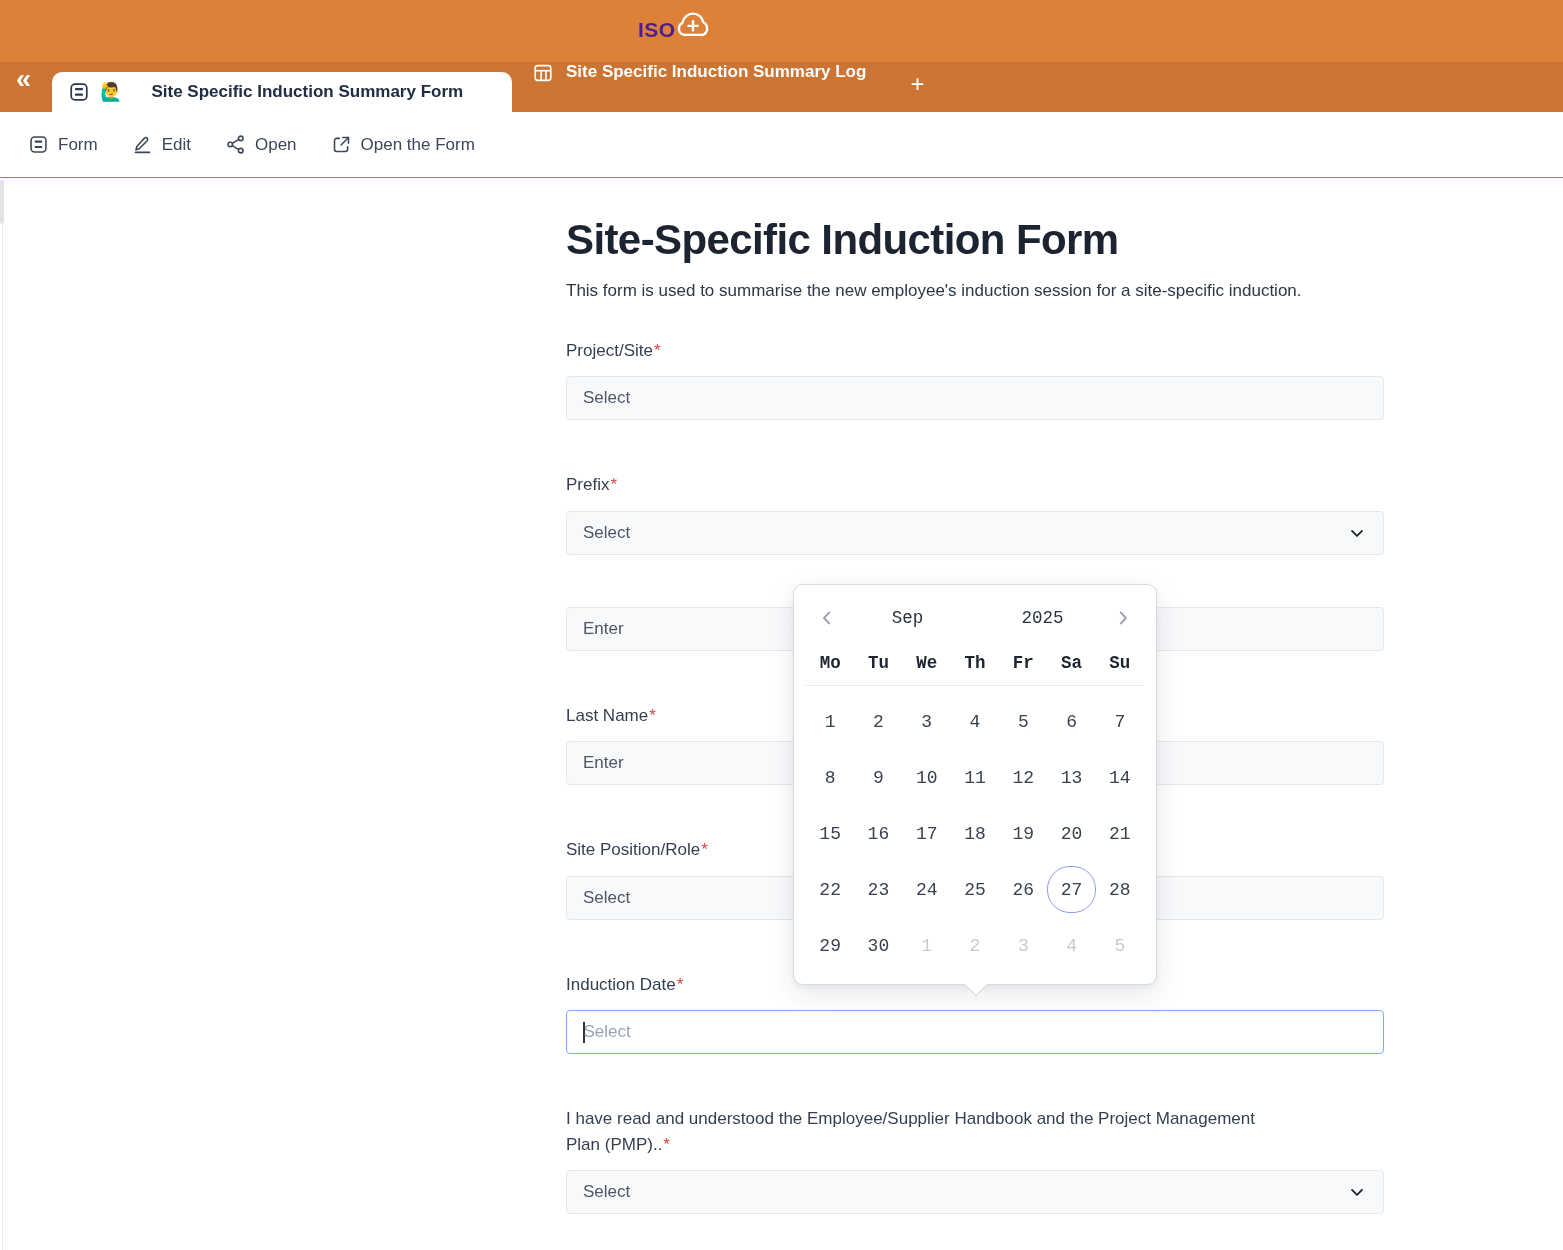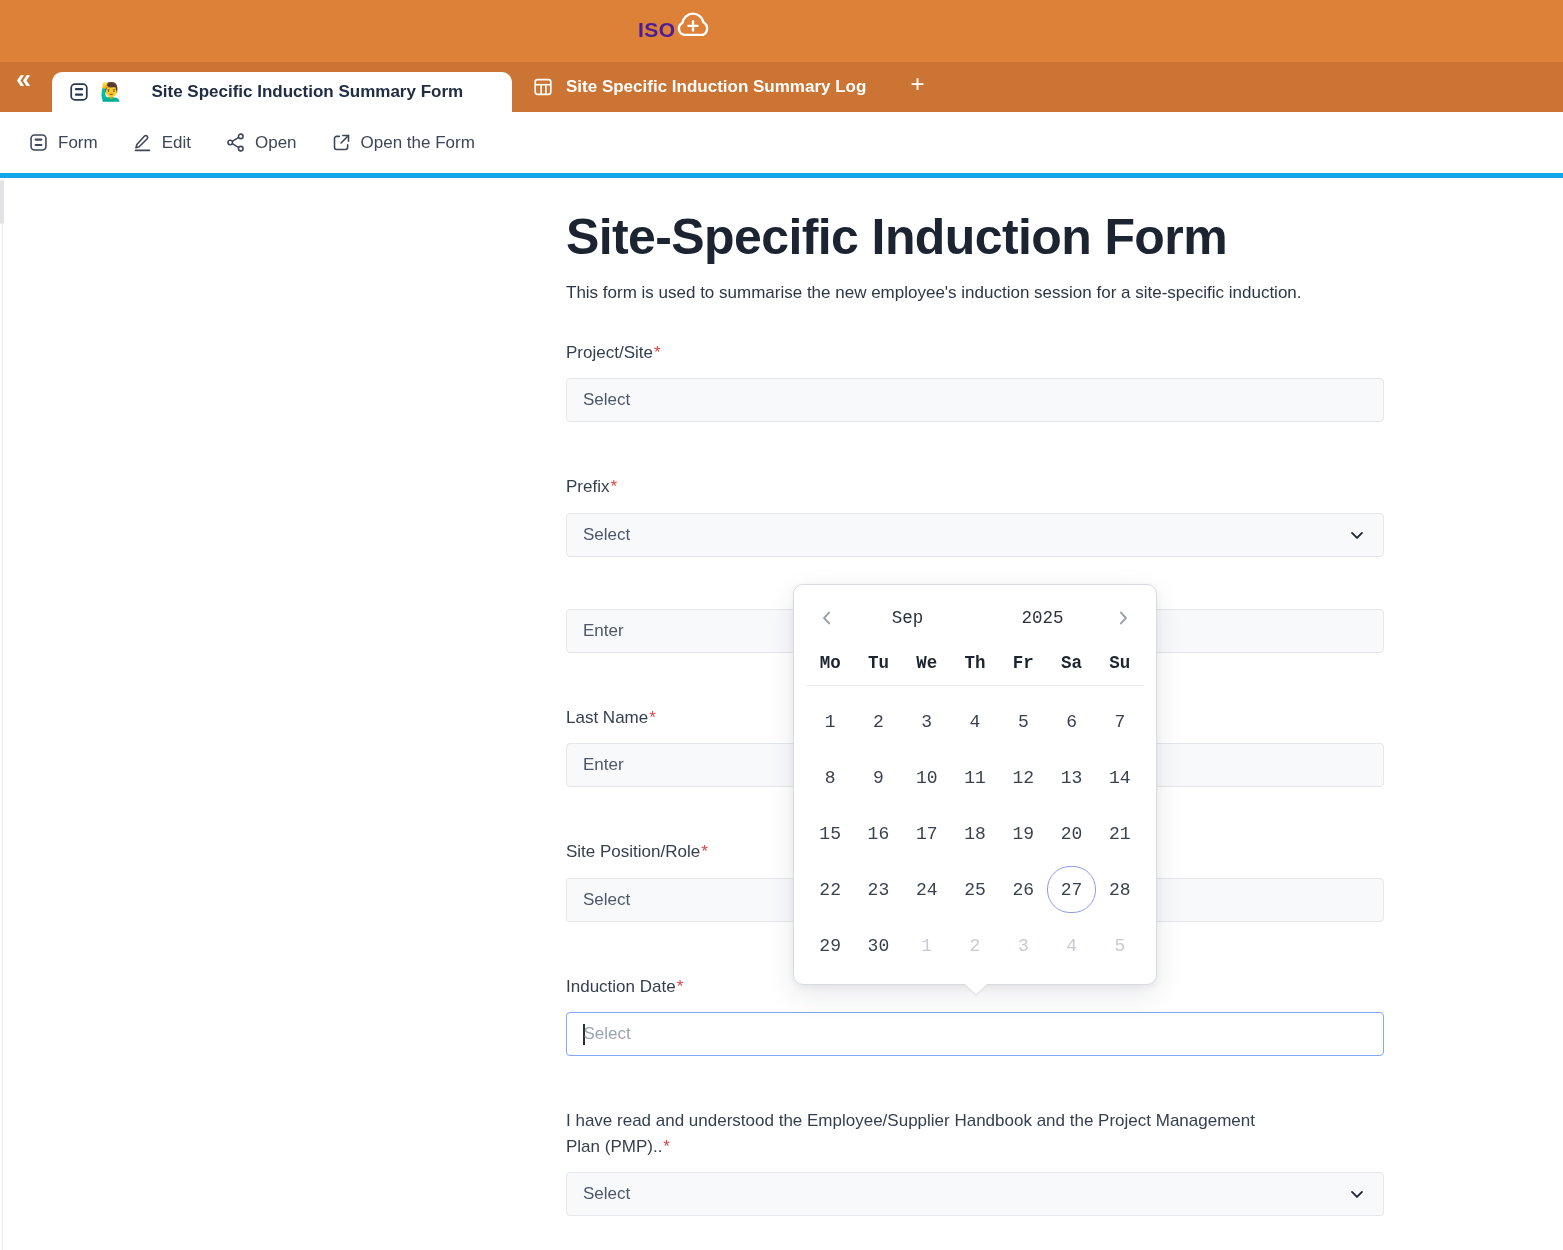--- a/index.html
+++ b/index.html
@@ -14,37 +14,37 @@
   .logo-cloud { margin:-8px 0 0 -3px; }
 
   
   .tab-bar { height:50px; background:#cb7434; display:flex; align-items:flex-end; position:relative; }
   .collapse-btn { position:absolute; left:16px; top:2px; background:none; border:none; color:#fff;
     font-size:27px; font-weight:700; cursor:pointer; font-family:"Liberation Sans",sans-serif; }
   .tab.active { margin-left:52px; height:40px; width:460px; background:#fff;
     border-radius:10px 10px 0 0; display:flex; align-items:center; gap:10px; padding:0 16px; cursor:pointer; }
   .tab.active .tab-label { font-size:17px; font-weight:600; color:#202d42; white-space:nowrap;margin-left:19px; }
   .tab-emoji { font-size:18px; line-height:1; }
-  .tab.inactive { display:flex; align-items:center; gap:12px; color:#fff; height:50px;
+  .tab.inactive { display:flex; gap:12px; color:#fff; height:50px;
     margin-left:14px; padding:0 6px; font-size:17px; font-weight:600; cursor:pointer; white-space:nowrap; }
   .add-tab { background:none; border:none; color:#fff; font-size:24px; margin-left:38px;
     align-self:center; cursor:pointer; line-height:1; padding-bottom:6px; }
 
   
-  .toolbar { height:66px; border-bottom:5px solid #0ea5e9; display:flex; align-items:center;
+  .toolbar { height:66px; border-bottom:1px solid #0ea5e9; display:flex; align-items:center;
     padding-left:28px; gap:34px; background:#fff; }
   .tool { display:flex; align-items:center; gap:9px; font-size:17px; color:#3d4759; cursor:pointer; }
 
   
   .scroll-rail { position:absolute; left:2px; top:179px; bottom:0; width:1px; background:#ebebee; }
   .scroll-thumb { position:absolute; left:0; top:180px; width:4px; height:44px; background:#e3e3e6; border-radius:2px; }
 
   
   main { padding:22px 0 0 566px; }
-  h1 { font-size:50px; font-weight:700; color:#1b2430; letter-spacing:-.6px; margin:8px 0 13px; }
+  h1 { font-size:42px; font-weight:700; color:#1b2430; letter-spacing:-.6px; margin:16px 0 13px; }
   .desc { font-size:17px; line-height:1.62; color:#2d3745; max-width:740px; margin-bottom:33px; }
   .field { margin-bottom:52px; width:818px; }
   .field-label { font-size:17px; color:#343f50; font-weight:400; margin-bottom:13px; line-height:1.5; }
   .field-label.handbook { max-width:690px; }
   .req { color:#d94444; margin-left:1px; }
   .control { height:44px; background:#f8f9fb; border:1px solid #e4e7eb; border-radius:4px;
     display:flex; align-items:center; justify-content:space-between; padding:0 16px;
     font-size:17px; color:#4d5768; cursor:pointer; }
   .control .ph { color:#4d5768; }
   .control.focused { background:#fff; border:1.5px solid #7fa9f7; }

